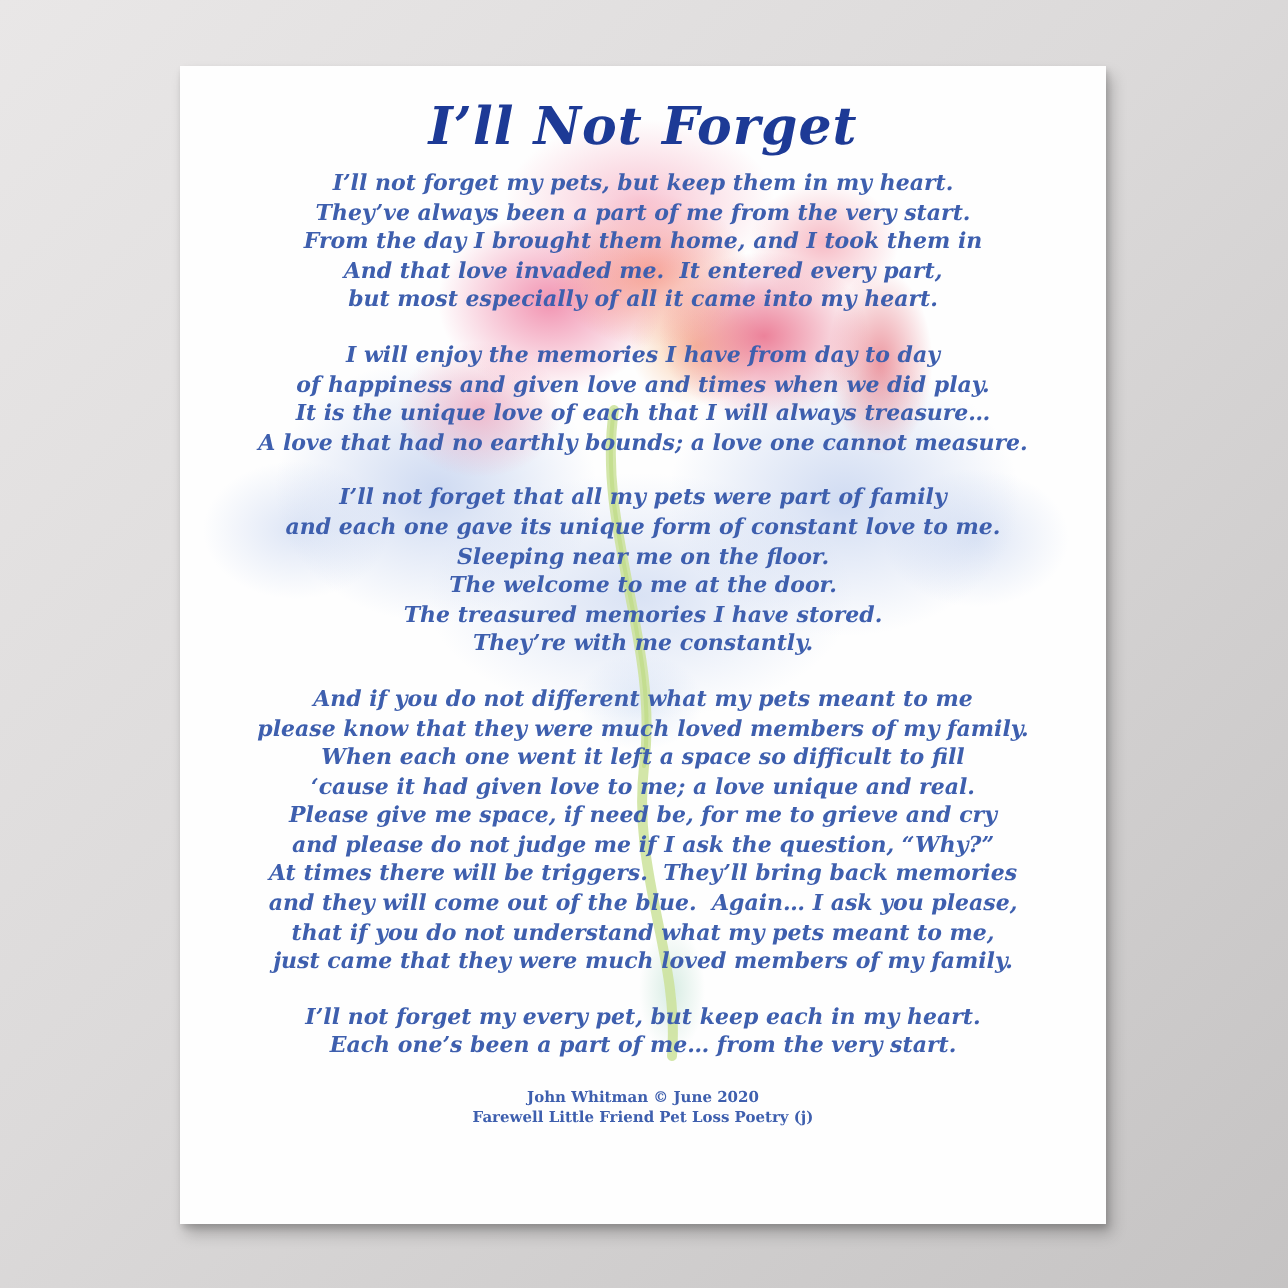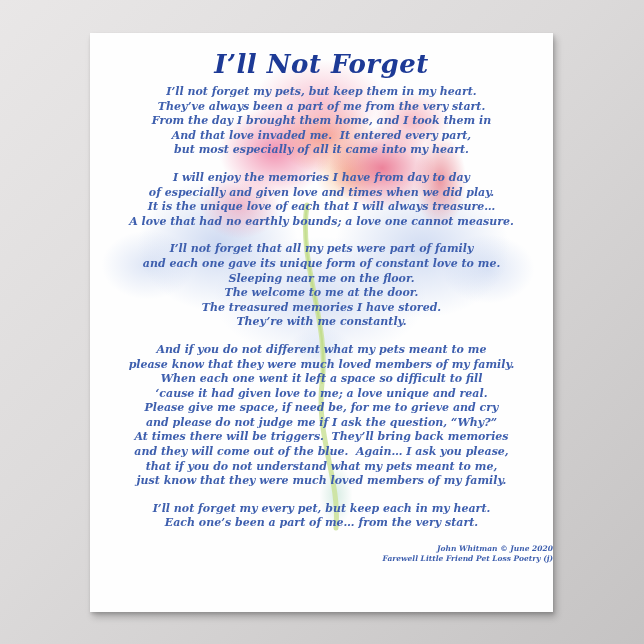--- a/index.html
+++ b/index.html
@@ -83,26 +83,24 @@
     font-weight: bold;
     font-size: 11px;
     line-height: 14.6px;
     color: #3e5fae;
     white-space: pre;
   }
   .credits {
     margin-top: 4px;
   }
   .credit-line {
-    font-style: italic;
     font-weight: bold;
     font-size: 7.5px;
     line-height: 10px;
     color: #3e5fae;
-    text-align: right;
   }
 </style>
 </head>
 <body>
 
 <div class="scene">
   <div class="poster">
 
     <div class="art">
       <svg class="stem-svg" width="463" height="579" viewBox="0 0 463 579">
@@ -117,21 +115,21 @@
       <section class="stanza">
         <div class="poem-line">I’ll not forget my pets, but keep them in my heart.</div>
         <div class="poem-line">They’ve always been a part of me from the very start.</div>
         <div class="poem-line">From the day I brought them home, and I took them in</div>
         <div class="poem-line">And that love invaded me.  It entered every part,</div>
         <div class="poem-line">but most especially of all it came into my heart.</div>
       </section>
 
       <section class="stanza">
         <div class="poem-line">I will enjoy the memories I have from day to day</div>
-        <div class="poem-line">of especially and given love and times when we did play.</div>
+        <div class="poem-line">of happiness and given love and times when we did play.</div>
         <div class="poem-line">It is the unique love of each that I will always treasure…</div>
         <div class="poem-line">A love that had no earthly bounds; a love one cannot measure.</div>
       </section>
 
       <section class="stanza">
         <div class="poem-line">I’ll not forget that all my pets were part of family</div>
         <div class="poem-line">and each one gave its unique form of constant love to me.</div>
         <div class="poem-line">Sleeping near me on the floor.</div>
         <div class="poem-line">The welcome to me at the door.</div>
         <div class="poem-line">The treasured memories I have stored.</div>
@@ -141,21 +139,21 @@
       <section class="stanza">
         <div class="poem-line">And if you do not different what my pets meant to me</div>
         <div class="poem-line">please know that they were much loved members of my family.</div>
         <div class="poem-line">When each one went it left a space so difficult to fill</div>
         <div class="poem-line">‘cause it had given love to me; a love unique and real.</div>
         <div class="poem-line">Please give me space, if need be, for me to grieve and cry</div>
         <div class="poem-line">and please do not judge me if I ask the question, “Why?”</div>
         <div class="poem-line">At times there will be triggers.  They’ll bring back memories</div>
         <div class="poem-line">and they will come out of the blue.  Again… I ask you please,</div>
         <div class="poem-line">that if you do not understand what my pets meant to me,</div>
-        <div class="poem-line">just know that they were much loved members of my family.</div>
+        <div class="poem-line">just came that they were much loved members of my family.</div>
       </section>
 
       <section class="stanza">
         <div class="poem-line">I’ll not forget my every pet, but keep each in my heart.</div>
         <div class="poem-line">Each one’s been a part of me… from the very start.</div>
       </section>
 
       <div class="credits">
         <div class="credit-line">John Whitman © June 2020</div>
         <div class="credit-line">Farewell Little Friend Pet Loss Poetry (j)</div>

